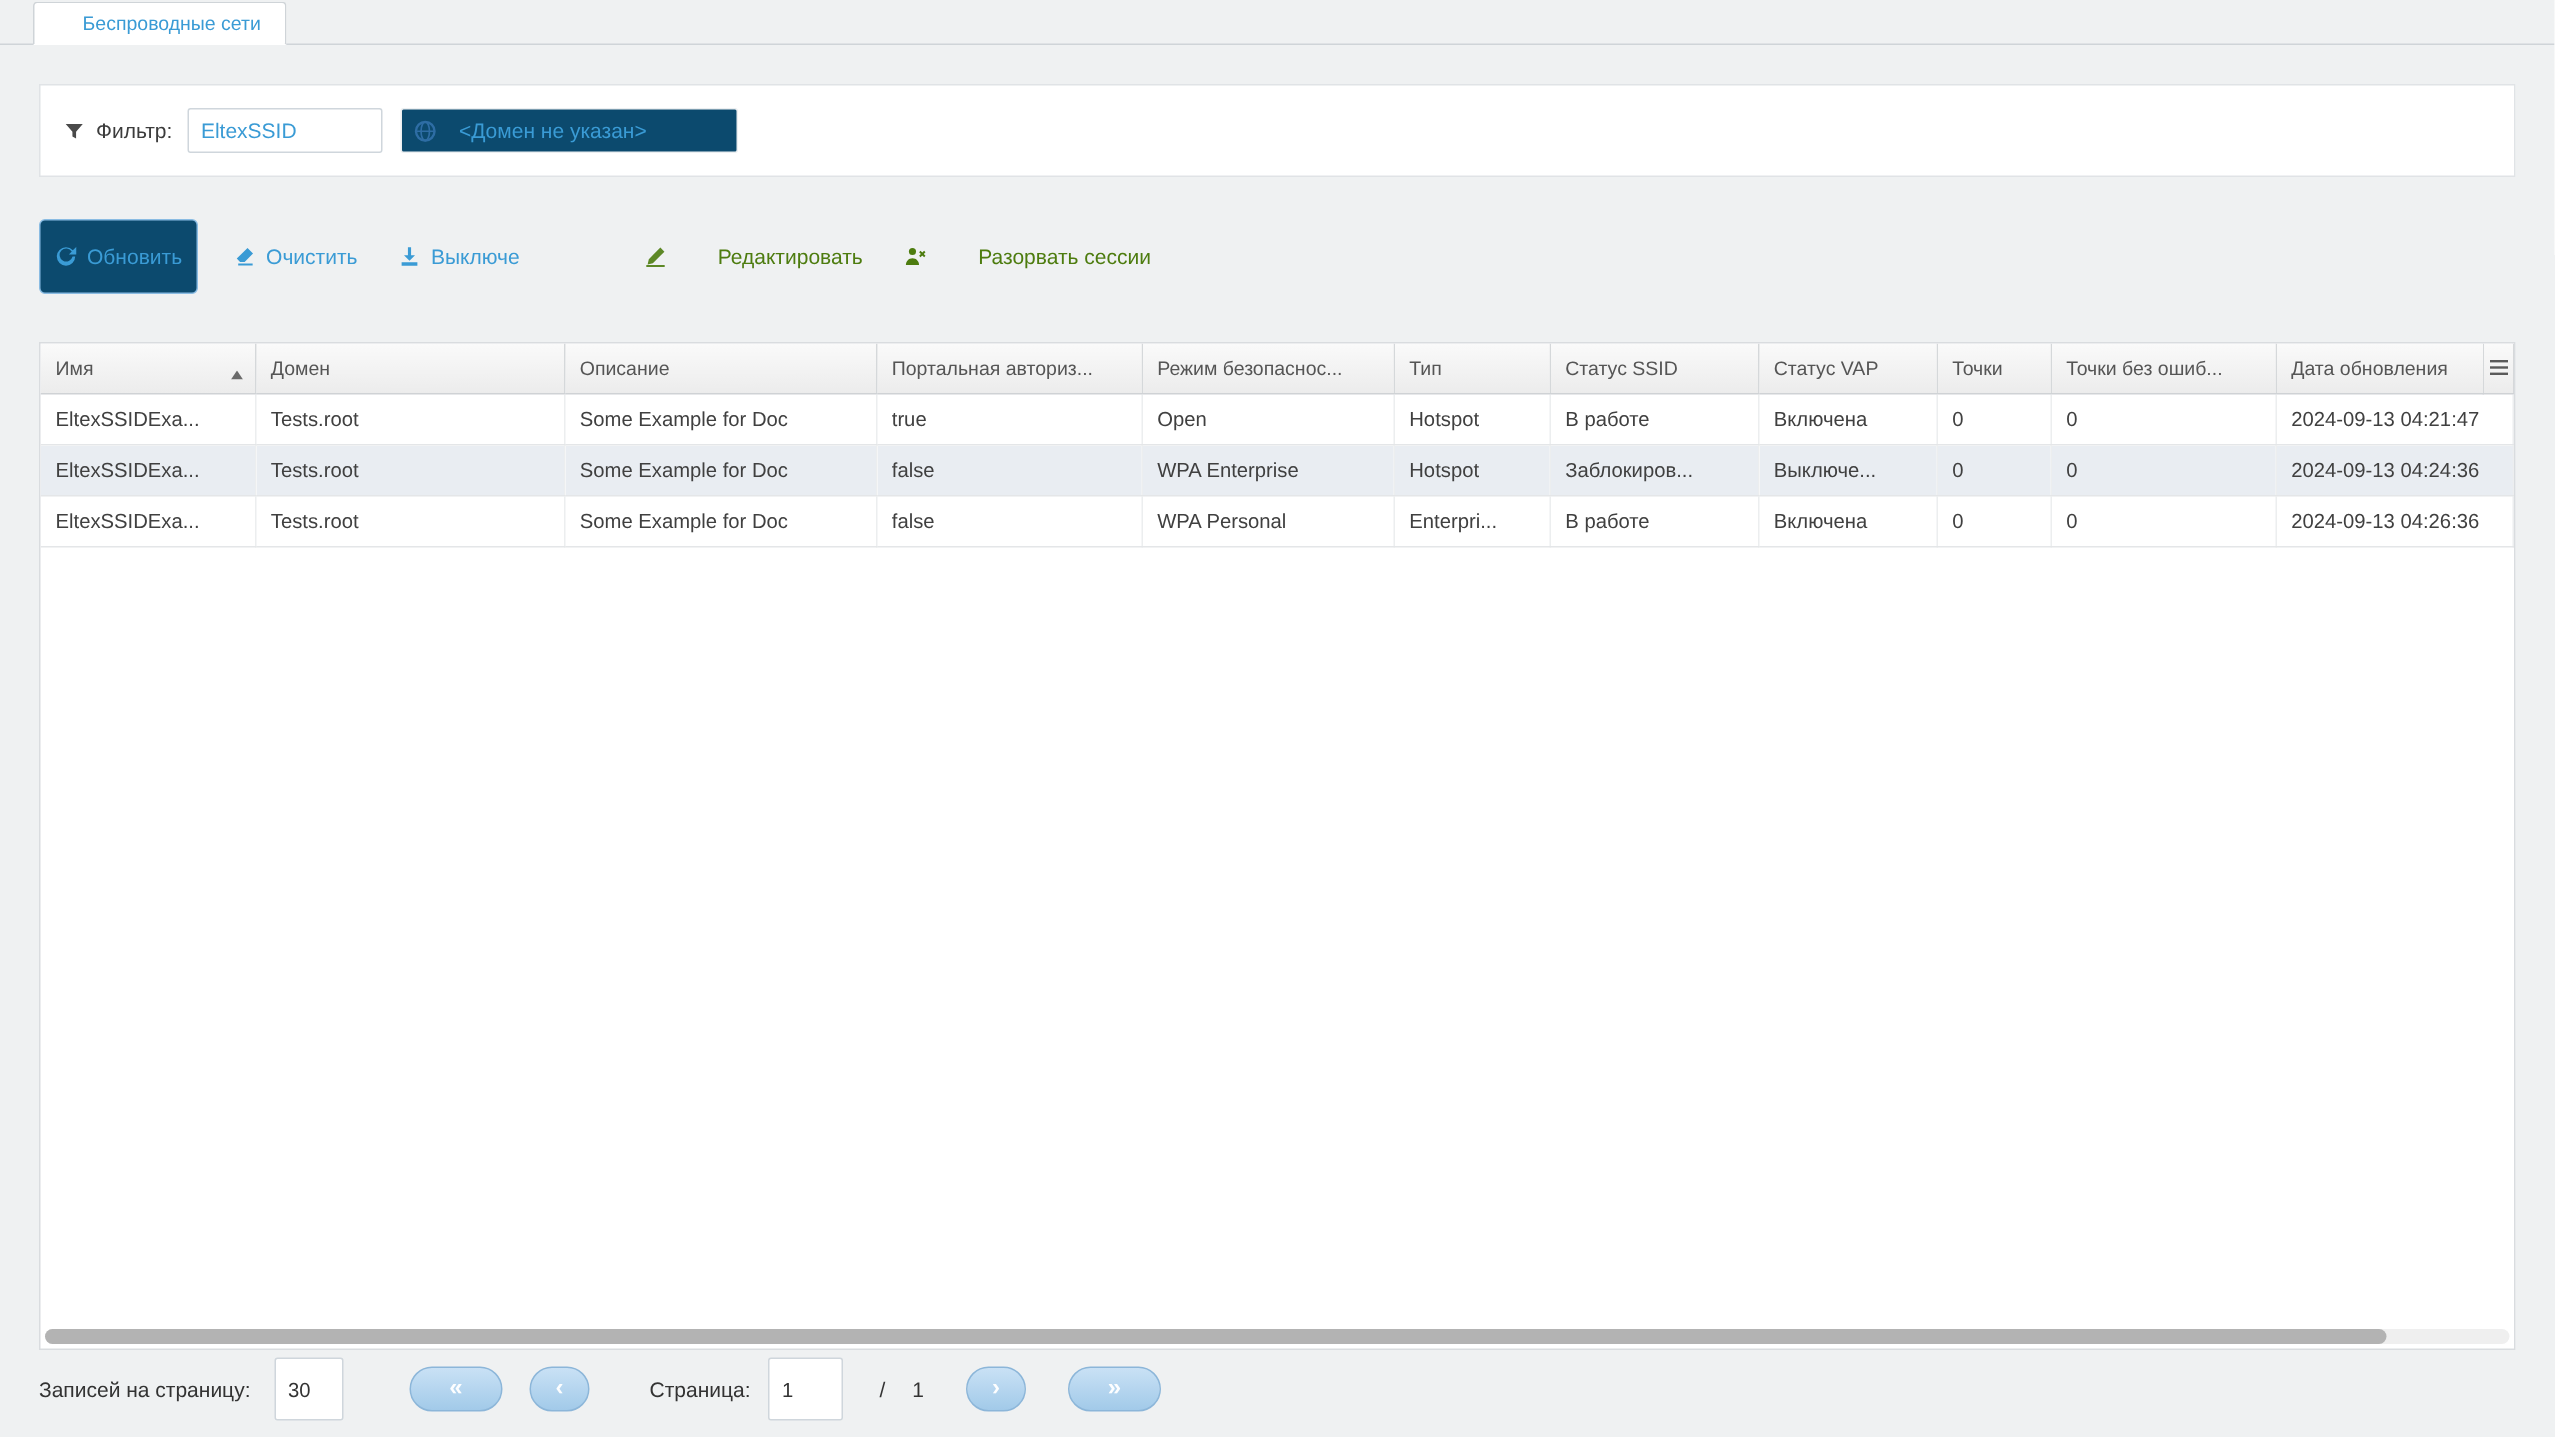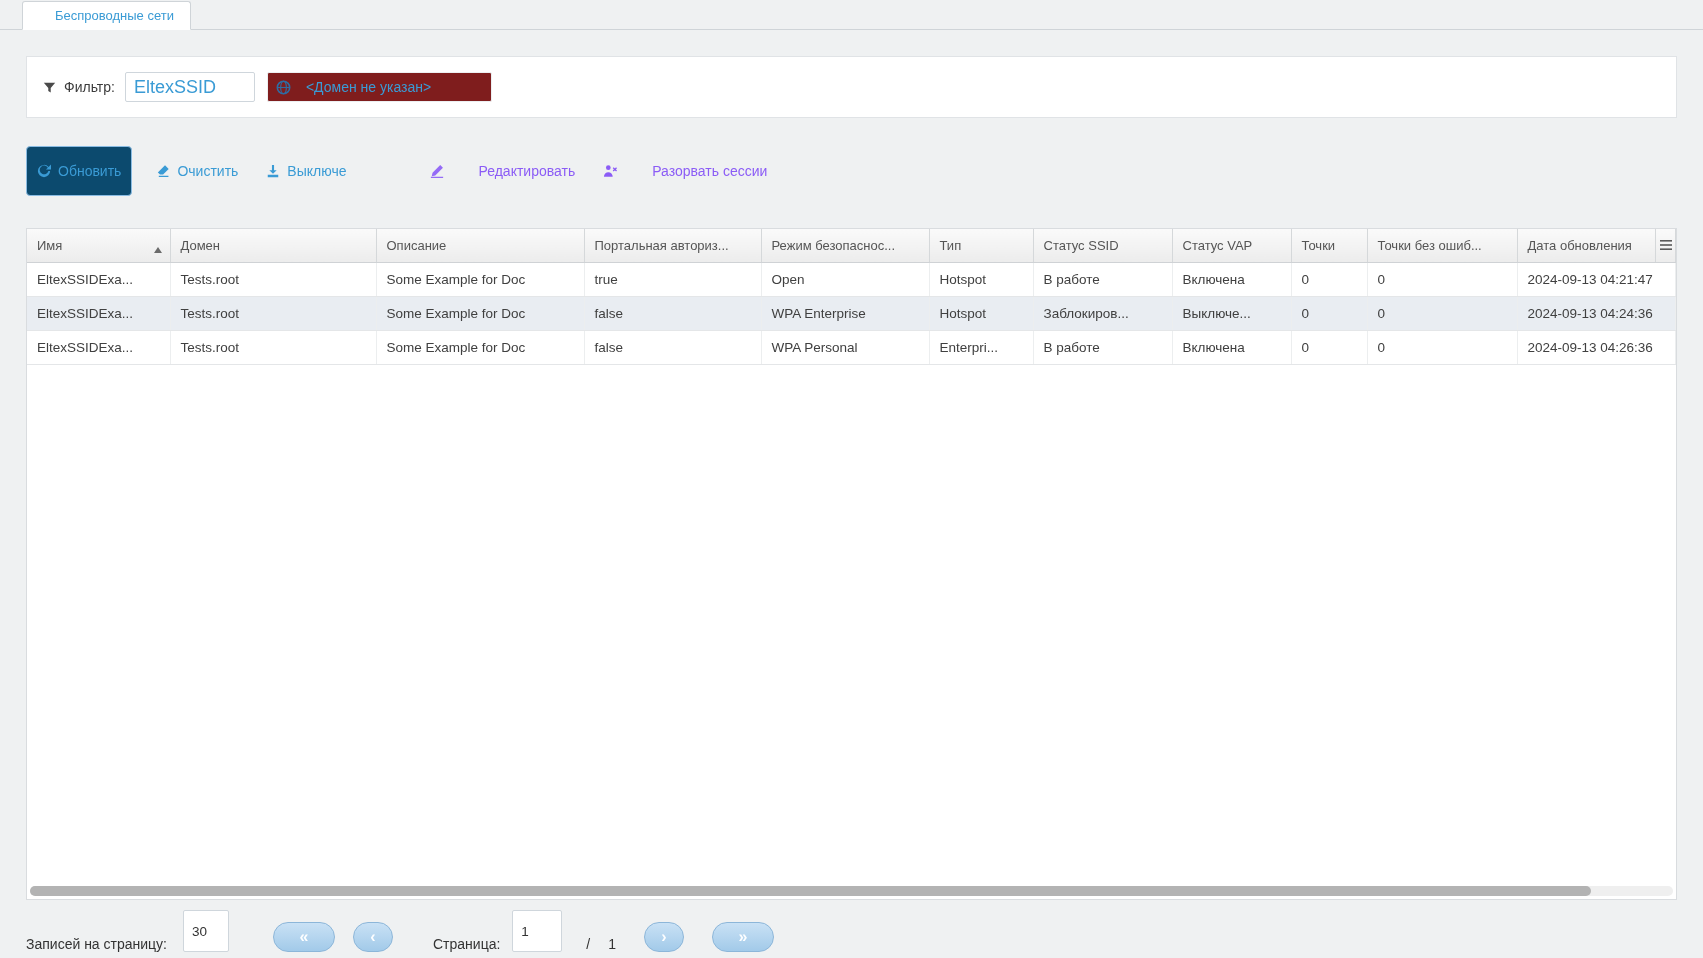--- a/index.html
+++ b/index.html
@@ -53,31 +53,31 @@
     font-size:14px;
   }
   .filter-panel .icon { display:flex; align-items:center; margin-right:8px; }
   .filter-label { color:#3c3c3c; margin-right:10px; }
   .txt {
     height:30px;
     border:1px solid #cfd6dc;
     border-radius:2px;
     padding:0 8px;
     font-family:"Liberation Sans",sans-serif;
-    font-size:18px;
+    font-size:14px;
     color:#3a9bd5;
     background:#fff;
     outline:none;
   }
   .ssid-input { width:130px; }
   .domain-field {
     margin-left:12px;
     width:225px;
     height:30px;
-    background:#7f1d1d;
+    background:#0c4a6e;
     border:1px solid #eceff1;
     border-radius:2px;
     display:flex;
     align-items:center;
     gap:7px;
     padding:0 8px;
     color:#3a9bd5;
     font-size:14px;
     cursor:pointer;
     white-space:nowrap;
@@ -103,21 +103,21 @@
     cursor:pointer;
     padding:6px 4px;
     white-space:nowrap;
   }
   .tbtn.focused {
     border:1px solid #8abce3;
     border-radius:4px;
     padding:16px 10px;
     background:#0c4a6e;
   }
-  .tbtn.disabled { color:#8b5cf6; cursor:default;gap:34px; }
+  .tbtn.disabled { color:#4d7c0f; cursor:default;gap:34px; }
   .tbtn .icon { display:flex; align-items:center; }
   .gap-left { margin-left:56px; }
   
   .table-container {
     margin-top:32px;
     flex:1;
     min-height:0;
     background:#fff;
     border:1px solid #d9dcdf;
     position:relative;
@@ -170,21 +170,21 @@
     height:10px;
     background:#b3b3b3;
     border-radius:5px;
     cursor:pointer;
   }
   
   .pager {
     flex:none;
     height:52px;
     display:flex;
-    align-items:flex-end;
+    align-items:center;
     font-size:14px;
     color:#333;
   }
   .pager .txt { height:42px; font-size:13.5px; color:#333; }
   .per-page-input { width:46px; margin-left:16px; }
   .page-input { width:50px; margin-left:12px; }
   .pg-btn {
     height:30px;
     border-radius:15px;
     border:1px solid #8cb6d9;

